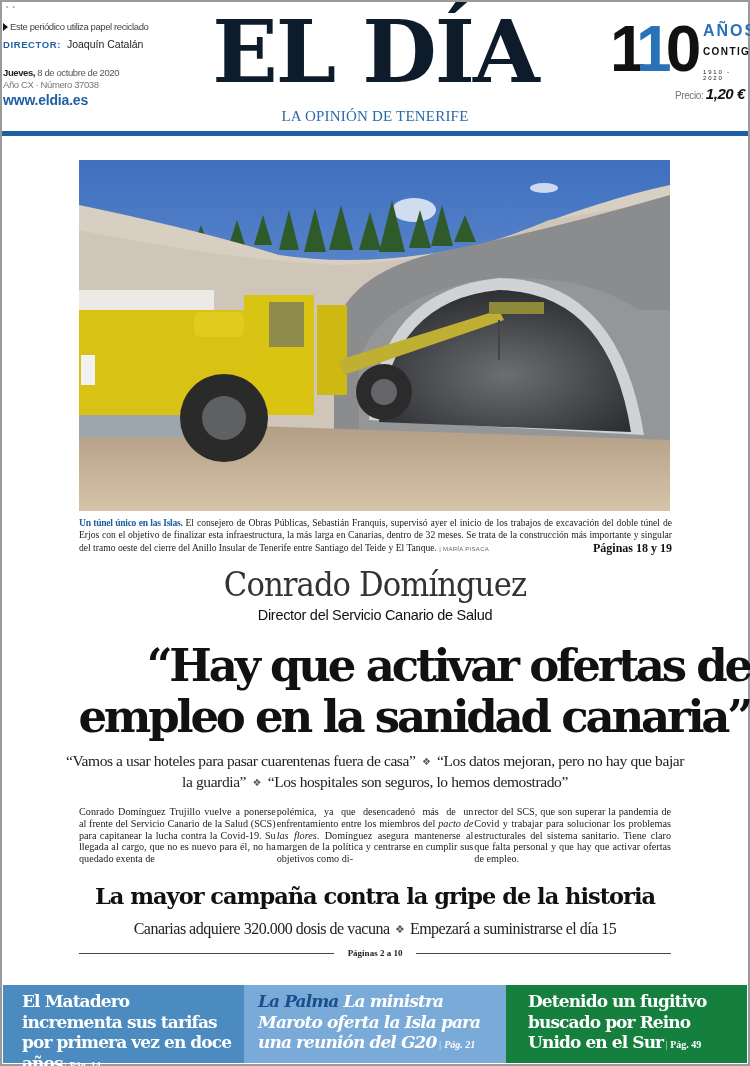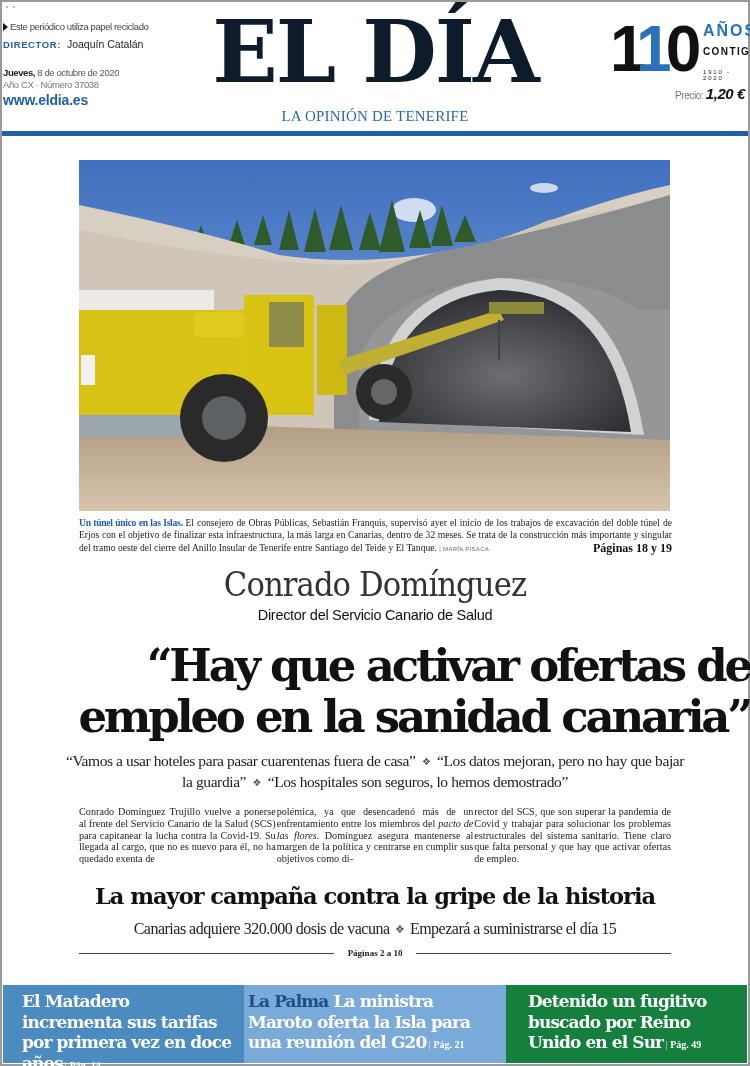--- a/index.html
+++ b/index.html
@@ -63,21 +63,21 @@
     .flu-sub { position: absolute; left: 0; width: 750px; top: 920px; text-align: center; font-size: 16px; letter-spacing: -0.5px; color: #222; }
     .flu-sub .sep { font-size: 11px; color: #555; padding: 0 2px; vertical-align: 1px; }
     .flu-pages-row { position: absolute; left: 79px; width: 592px; top: 948px; display: flex; align-items: center; gap: 14px; }
     .flu-pages-row .line { flex: 1; height: 1px; background: #444; }
     .flu-pages-row .label { font-size: 9px; font-weight: bold; color: #222; }
 
     
     .teasers { position: absolute; left: 3px; right: 3px; top: 985px; height: 78px; display: flex; }
     .teaser { height: 100%; padding: 6px 10px 0 19px; font-family: "DejaVu Serif", serif; font-weight: bold; font-size: 17px; line-height: 20.5px; color: #ffffff; letter-spacing: -0.9px; }
     .teaser.t1 { width: 241px; background: #4b8bc0; }
-    .teaser.t2 { width: 262px; background: #7aaad8; padding-left: 4px; }
+    .teaser.t2 { width: 262px; background: #7aaad8; padding-left: 14px; font-style: italic; }
     .teaser.t3 { flex: 1; background: #15803d; padding-left: 22px; }
     .teaser .kicker { color: #1b4f8c; }
     .teaser .pg { font-family: "Liberation Serif", serif; font-size: 10px; font-weight: bold; letter-spacing: 0; }
     .teaser .pg::before { content: "|"; font-weight: normal; opacity: 0.8; margin: 0 3px 0 2px; }
   </style>
 </head>
 <body>
 
 <div class="frame"></div>
 

